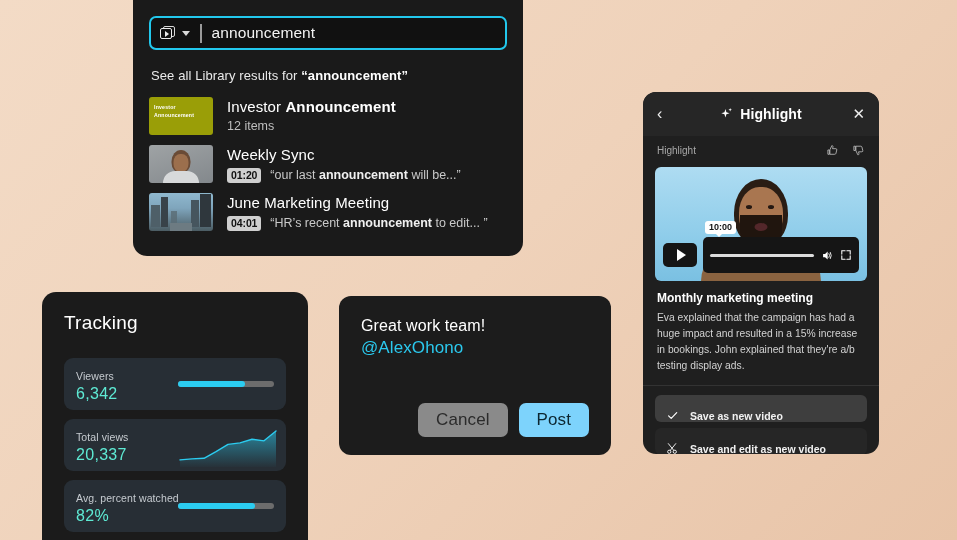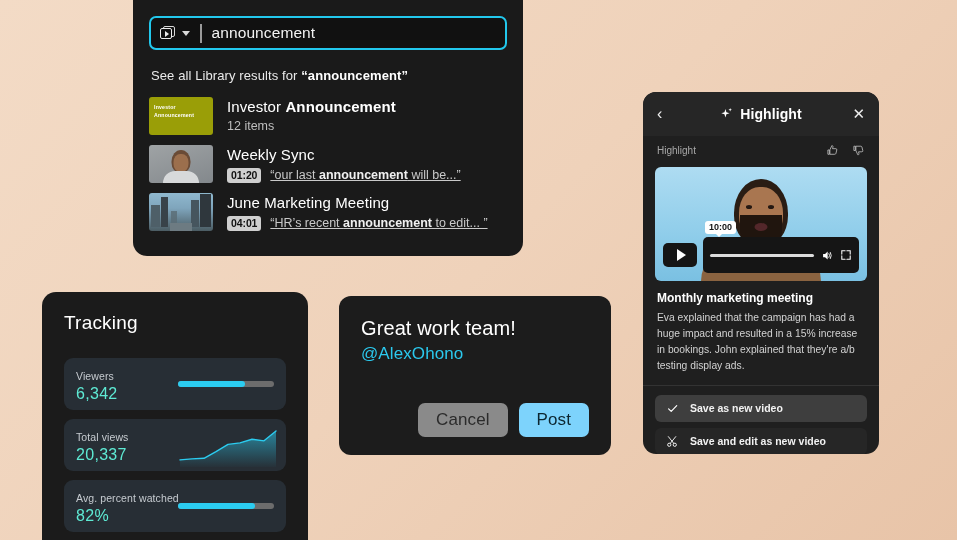--- a/index.html
+++ b/index.html
@@ -137,21 +137,21 @@
   }
   .r-quote-line {
     display: flex; align-items: center; gap: 9px; margin-top: 5px;
   }
   .ts-badge {
     background: #CFCFCF; color: #111;
     font-size: 10.5px; font-weight: 700;
     border-radius: 3px; padding: 2px 4px;
     letter-spacing: -.1px; line-height: 1;
   }
-  .r-quote { font-size: 12.5px; color: #C9C9C9; text-decoration: underline; }
+  .r-quote { font-size: 12.5px; color: #C9C9C9; }
   .r-quote b { font-weight: 700; color: #F0F0F0; }
 
   
   #tracking-panel {
     left: 42px; top: 292px;
     width: 266px; height: 270px;
     background: #1B1B1B;
     border-radius: 14px;
     padding: 20px 22px;
   }
@@ -187,21 +187,21 @@
 
   
   #comment-panel {
     left: 339px; top: 296px;
     width: 272px; height: 159px;
     background: #1C1C1C;
     border-radius: 12px;
     padding: 20px 22px;
   }
   .comment-text {
-    font-size: 20px; color: #FFFFFF; line-height: 1.28;
+    font-size: 16px; color: #FFFFFF; line-height: 1.28;
     letter-spacing: .1px;
   }
   .mentions {
     font-size: 17px; color: #2BC9EE; line-height: 1.28;
     letter-spacing: .1px; margin-top: 1px;
   }
   .btn-row {
     position: absolute; right: 22px; bottom: 18px;
     display: flex; gap: 11px; align-items: center;
   }
@@ -326,21 +326,21 @@
   .hl-vid-title { font-size: 12px; color: #fff; font-weight: 700; }
   .hl-desc {
     font-size: 10.3px; color: #D2D2D2; line-height: 1.55;
     margin-top: 5px;
   }
   .hl-actions {
     border-top: 1px solid #333;
     margin-top: 11px; padding: 9px 12px 10px 12px;
   }
   .action-btn {
-    display: flex; align-items: center; gap: 11px;
+    display: flex; align-items: flex-end; gap: 11px;
     height: 27px; border-radius: 6px;
     padding: 0 11px; cursor: pointer;
     font-size: 10.5px; color: #F2F2F2; font-weight: 700;
     margin-bottom: 6px;
   }
   .action-primary { background: #3E3E3E; }
   .action-secondary { background: #262626; }
 </style>
 </head>
 <body>

